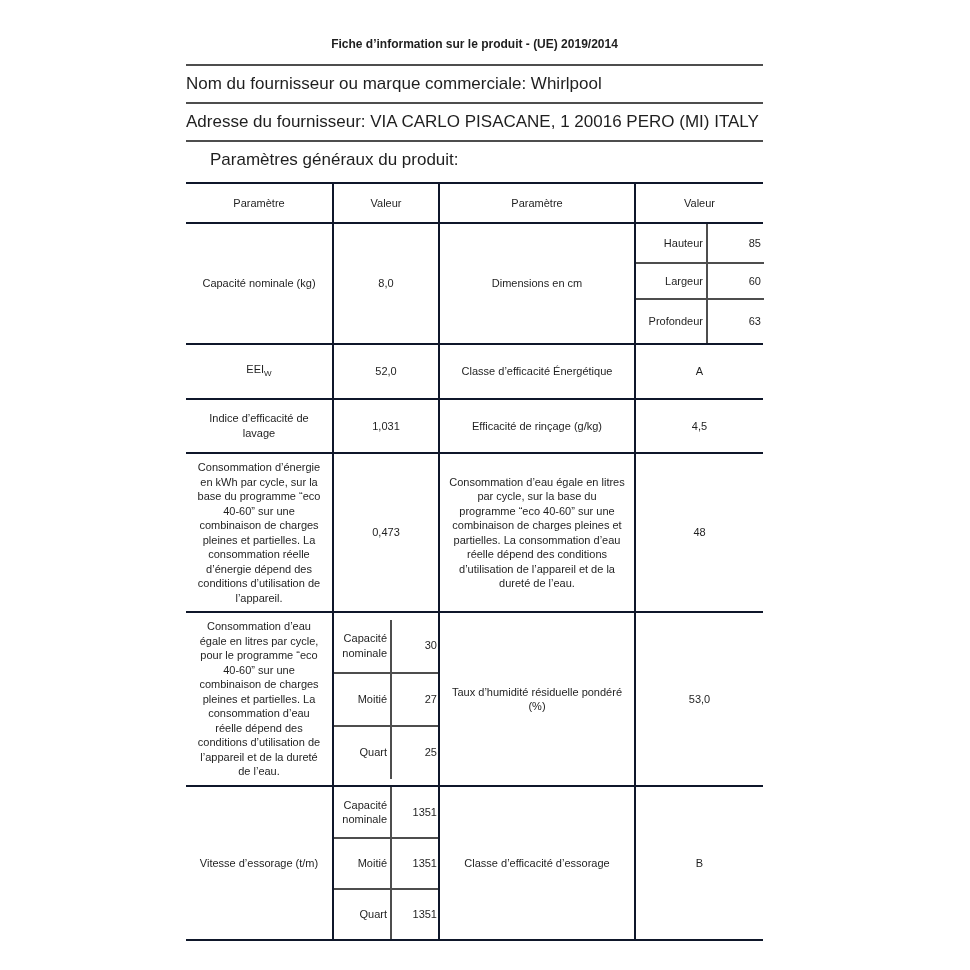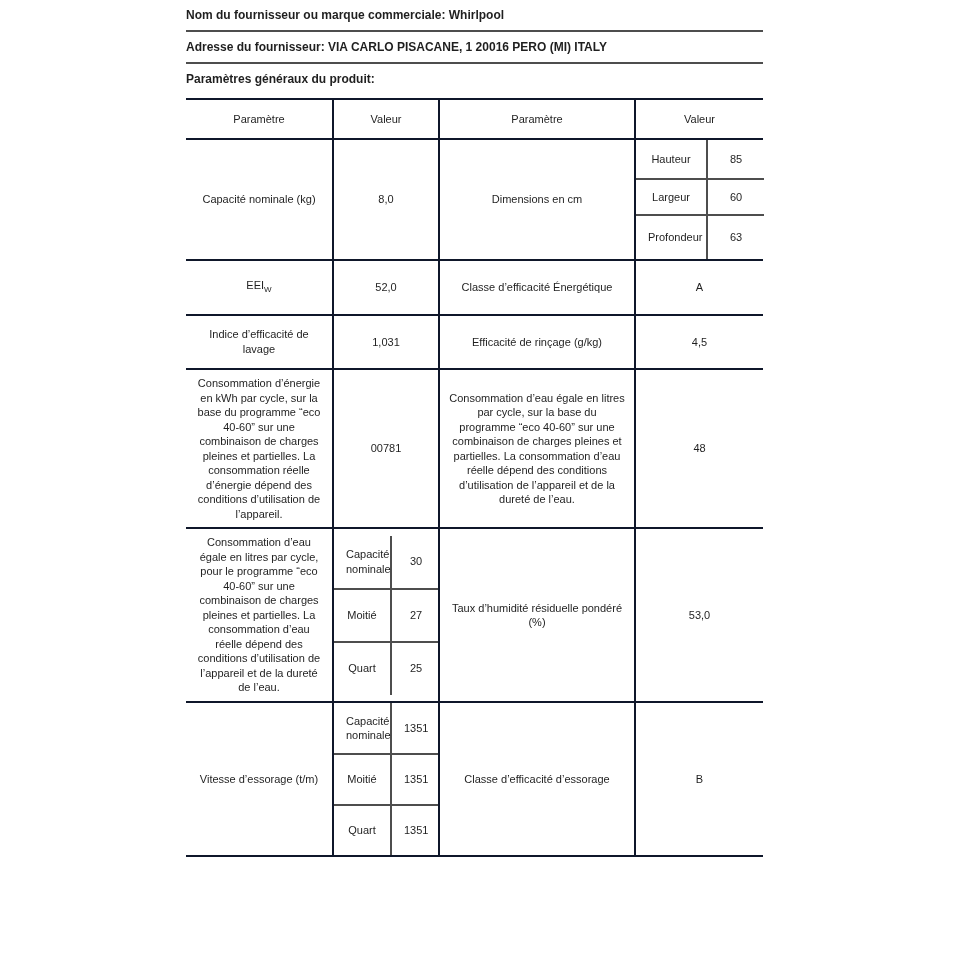--- a/index.html
+++ b/index.html
@@ -13,28 +13,29 @@
   .sheet { width: 577px; margin-left: 186px; }
 
   .doc-title {
     text-align: center;
     font-weight: bold;
     font-size: 12px;
     padding: 37px 0 13px 0;
     border-bottom: 2px solid #4e4e4e;
   }
   .meta-line {
-    font-weight: bold;
-    font-size: 12px;
+    font-weight: normal;
+    font-size: 17px;
     padding: 8px 0 8px 0;
     border-bottom: 2px solid #4e4e4e;
   }
   .meta-line.last {
     border-bottom: none;
     padding-bottom: 12px;
+    margin-left: 24px;
   }
 
   table.main {
     width: 577px;
     border-collapse: collapse;
     table-layout: fixed;
   }
   table.main > tbody > tr > td,
   table.main > tbody > tr > th {
     border: 2px solid #0f172a;
@@ -52,37 +53,38 @@
 
   td.subcell { padding: 0; vertical-align: top; }
   table.sub {
     width: 100%; height: 100%;
     border-collapse: collapse;
     table-layout: fixed;
   }
   table.sub td {
     border: 2px solid #4e4e4e;
     font-size: 11px;
-    text-align: center;
+    text-align: right;
     vertical-align: middle;
-    padding: 3px 12px;
+    padding: 3px 3px;
     line-height: 1.3;
   }
   table.sub tr:first-child > td { border-top: none; }
   table.sub tr:last-child  > td { border-bottom: none; }
   table.sub td:first-child { border-left: none; }
   table.sub td:last-child  { border-right: none; }
 
   sub.eei-sub { font-size: 8px; }
 </style>
 </head>
 <body>
 
 <div class="sheet">
 
+  <div class="doc-title">Fiche d’information sur le produit - (UE) 2019/2014</div>
   <div class="meta-line">Nom du fournisseur ou marque commerciale: Whirlpool</div>
   <div class="meta-line">Adresse du fournisseur: VIA CARLO PISACANE, 1 20016 PERO (MI) ITALY</div>
   <div class="meta-line last">Paramètres généraux du produit:</div>
 
   <table class="main">
     <colgroup>
       <col style="width:147px">
         <col style="width:106px">
         <col style="width:196px">
         <col style="width:128px">
@@ -132,21 +134,21 @@
 
       <tr style="height:38px">
         <td class="param">Indice d’efficacité de lavage</td>
         <td class="val">1,031</td>
         <td class="param">Efficacité de rinçage (g/kg)</td>
         <td class="val">4,5</td>
       </tr>
 
       <tr style="height:157px">
         <td class="param">Consommation d’énergie en kWh par cycle, sur la base du programme “eco 40-60” sur une combinaison de charges pleines et partielles. La consommation réelle d’énergie dépend des conditions d’utilisation de l’appareil.</td>
-        <td class="val">00781</td>
+        <td class="val">0,473</td>
         <td class="param">Consommation d’eau égale en litres par cycle, sur la base du programme “eco 40-60” sur une combinaison de charges pleines et partielles. La consommation d’eau réelle dépend des conditions d’utilisation de l’appareil et de la dureté de l’eau.</td>
         <td class="val">48</td>
       </tr>
 
       <tr style="height:159px">
         <td class="param">Consommation d’eau égale en litres par cycle, pour le programme “eco 40-60” sur une combinaison de charges pleines et partielles. La consommation d’eau réelle dépend des conditions d’utilisation de l’appareil et de la dureté de l’eau.</td>
         <td class="subcell">
           <table class="sub">
             <colgroup>
                 <col style="width:57px">

